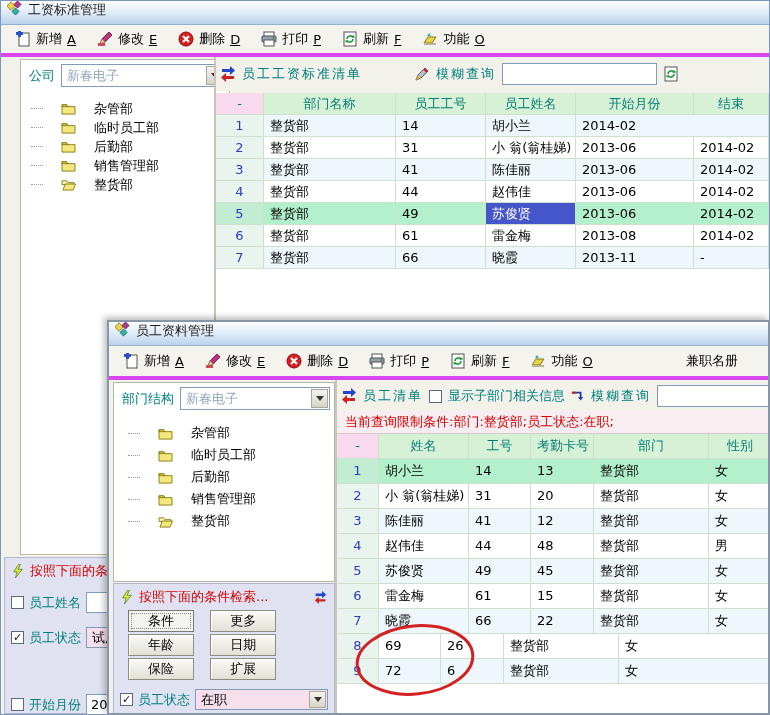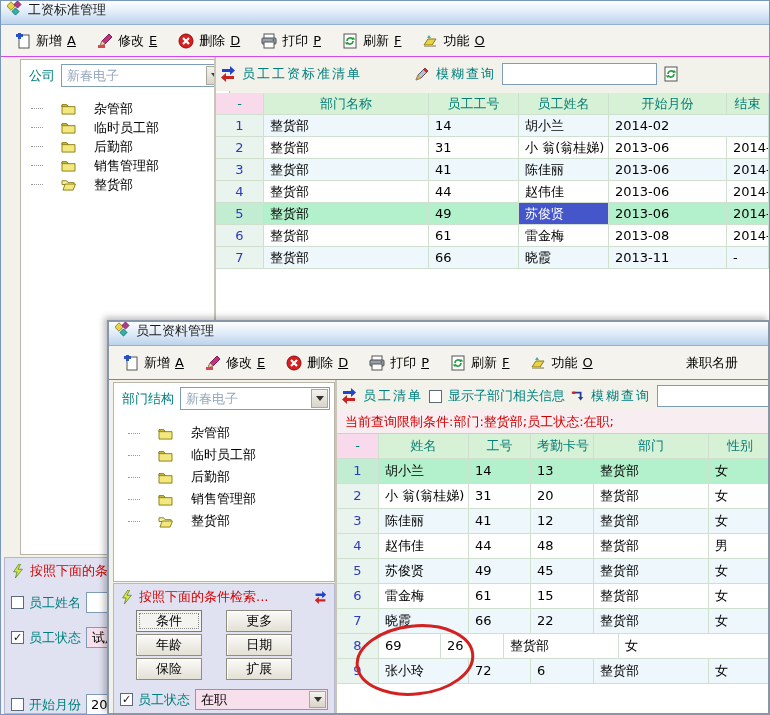--- a/index.html
+++ b/index.html
@@ -6,21 +6,21 @@
   body { font-family:"DejaVu Sans", sans-serif; background:#fff; }
   .screen { position:relative; width:770px; height:715px; overflow:hidden; background:#fff; font-size:13px; }
 
   
   .win { position:absolute; overflow:hidden; background:#f2f1ea; }
   .titlebar { position:absolute; left:0; right:0; top:0; height:24px;
     background:linear-gradient(#fdfeff,#dce9f7 55%,#bdd2ec); border-bottom:1px solid #93afd2;
     display:flex; align-items:flex-start; padding-left:6px; gap:5px; }
   .titlebar .ttl { color:#1b1b1b; font-size:13px; }
   .toolbar { position:absolute; left:0; right:0; top:24px; height:32px; background:#f4f3ed;
-    border-bottom:1px solid #d946ef; display:flex; align-items:center; padding-left:8px; }
+    border-bottom:4px solid #d946ef; display:flex; align-items:center; padding-left:8px; }
   .tbtn { display:inline-flex; align-items:center; gap:5px; border:none; background:transparent;
     font-family:inherit; font-size:13px; color:#000; padding:3px 6px; margin-right:9px; cursor:default; }
   .hotkey { text-decoration:underline; }
   .icon16 { width:16px; height:16px; flex:none; }
 
   
   .lpanel { position:absolute; background:#fff; border:1px solid #b9b5a9; }
   .combo-row { display:flex; align-items:center; gap:6px; padding:4px 4px 4px 8px; }
   .combo-row .lbl { color:#00807d; white-space:nowrap; }
   .combo { flex:1; height:23px; background:#fff; border:1px solid #7f9db9; display:flex; align-items:center; position:relative; padding-left:5px; }
@@ -37,21 +37,21 @@
   .filter { position:absolute; background:#e0e1f1; border:1px solid #b6b6cf; }
   .fhead { display:flex; align-items:center; gap:5px; padding:4px 6px 2px 6px; color:#d40000; white-space:nowrap; overflow:hidden; }
   .fhead .spacer { flex:1; }
   .frow { display:flex; align-items:center; gap:5px; padding:0 6px; margin-top:8px; }
   .frow .lbl { color:#00807d; white-space:nowrap; }
   .cb { width:13px; height:13px; background:#fff; border:1px solid #5a6a78; flex:none;
     display:flex; align-items:center; justify-content:center; font-size:11px; line-height:11px; color:#111; }
   .pcombo { flex:1; height:21px; background:#f7dfeb; border:1px solid #7f9db9; position:relative; display:flex; align-items:center; padding-left:5px; }
   .pcombo .val { color:#000; }
   .pinput { flex:1; height:21px; background:#f9e9f1; border:1px solid #7f9db9; font-family:inherit; font-size:13px; padding:0 4px; color:#000; }
-  .btn6 { width:66px; height:22px; margin:2px 0 0 20px; background:linear-gradient(#fbfaf7,#e3e0d5);
+  .btn6 { width:66px; height:22px; margin:2px 0 0 12px; background:linear-gradient(#fbfaf7,#e3e0d5);
     border:1px solid #8f8d82; box-shadow:inset 1px 1px 0 #fff; font-family:Liberation Mono, monospace; font-size:13px; color:#000; }
   .btn6.active { background:#f3f3ef; border:1px solid #7a7a72; box-shadow:none; outline:1px dotted #888; outline-offset:-4px; }
 
   
   .listbar { position:absolute; display:flex; align-items:center; gap:6px; background:#f2f1ea; padding:0 4px; }
   .listbar .ltitle { color:#00807d; letter-spacing:2px; white-space:nowrap; }
   .searchbox { height:22px; background:#fff; border:1px solid #7f9db9; }
   .condbar { position:absolute; background:#f8eef2; color:#d40000; display:flex; align-items:center;
     padding-left:8px; border-bottom:1px solid #ddc6ce; white-space:nowrap; overflow:hidden; }
 
@@ -62,21 +62,21 @@
     white-space:nowrap; overflow:hidden; background:#fff; }
   #bg-table .td { line-height:21px; height:22px; }
   #fg-table .td { line-height:24px; height:25px; }
   .tr.odd .td { background:#eef7fb; }
   .tr .td.c0 { background:#eaf4ee; color:#2a3bbf; text-align:center; padding:0 2px; }
   .tr.sel-row .td { background:#b2f1cb; }
   .tr.sel-row .td.c0 { background:#c2edd2; }
   .tr .td.sel-cell { background:#4456c9; color:#fff; }
   .tr.head .td { background:#d6f1d6; color:#067d76; text-align:center; }
   .tr.head .td.c0 { background:#f9d9ec; color:#067d76; }
-  #bg-table .c0{width:48px;flex:none} #bg-table .c1{width:165px;flex:none} #bg-table .c2{width:90px;flex:none}
+  #bg-table .c0{width:48px;flex:none} #bg-table .c1{width:132px;flex:none} #bg-table .c2{width:90px;flex:none}
   #bg-table .c3{width:90px;flex:none} #bg-table .c4{width:118px;flex:none} #bg-table .c5{flex:1}
   #fg-table .c0{width:42px;flex:none} #fg-table .c1{width:90px;flex:none} #fg-table .c2{width:62px;flex:none}
   #fg-table .c3{width:63px;flex:none} #fg-table .c4{width:115px;flex:none} #fg-table .c5{flex:1}
 
   .annotation { position:absolute; pointer-events:none; }
   .vsep { position:absolute; background:#c9c5b8; }
 </style>
 </head>
 <body>
 
@@ -576,21 +576,20 @@
         </div>
         <div class="tr even">
           <div class="td c0">8</div>
           <div class="td c2">69</div>
           <div class="td c3">26</div>
           <div class="td c4">整货部</div>
           <div class="td c5">女</div>
         </div>
         <div class="tr odd">
           <div class="td c0">9</div>
-          <div class="td c1">张小玲</div>
           <div class="td c2">72</div>
           <div class="td c3">6</div>
           <div class="td c4">整货部</div>
           <div class="td c5">女</div>
         </div>
       </div>
 
     <svg class="annotation" style="left:230px;top:290px;" width="160" height="100" viewBox="0 0 160 100">
       <ellipse cx="76" cy="48" rx="58" ry="34" fill="none" stroke="#d32020" stroke-width="3" transform="rotate(-6 76 48)"></ellipse>
     </svg>

